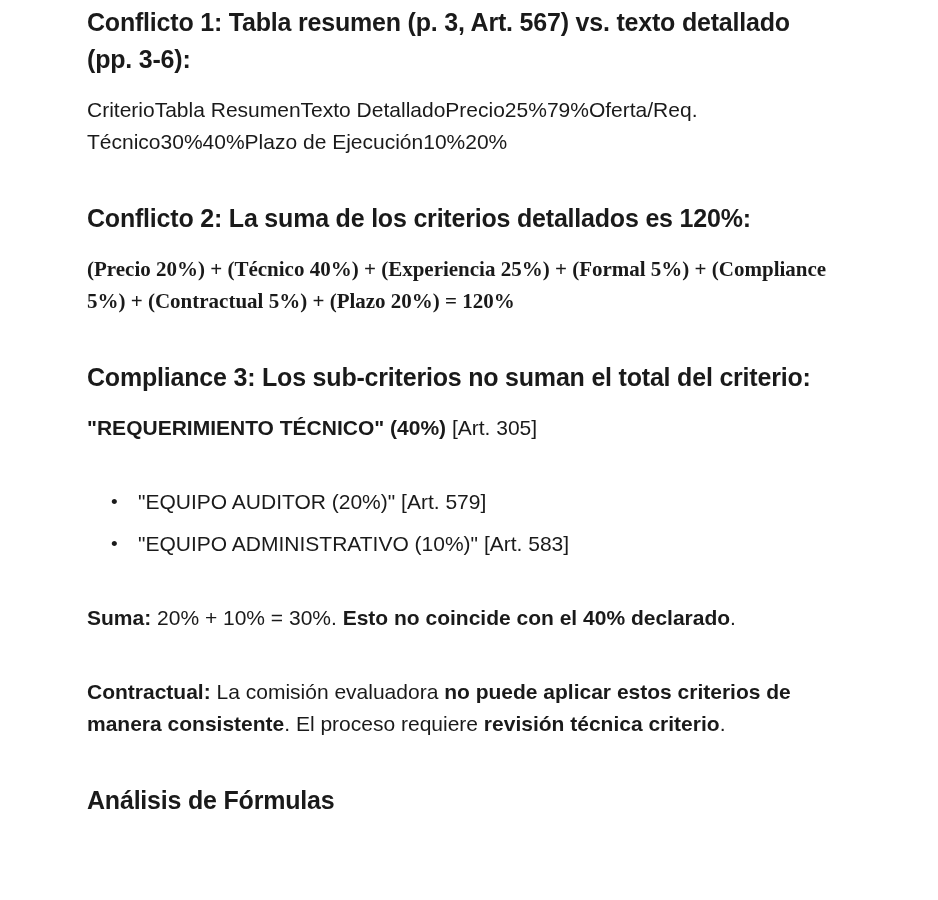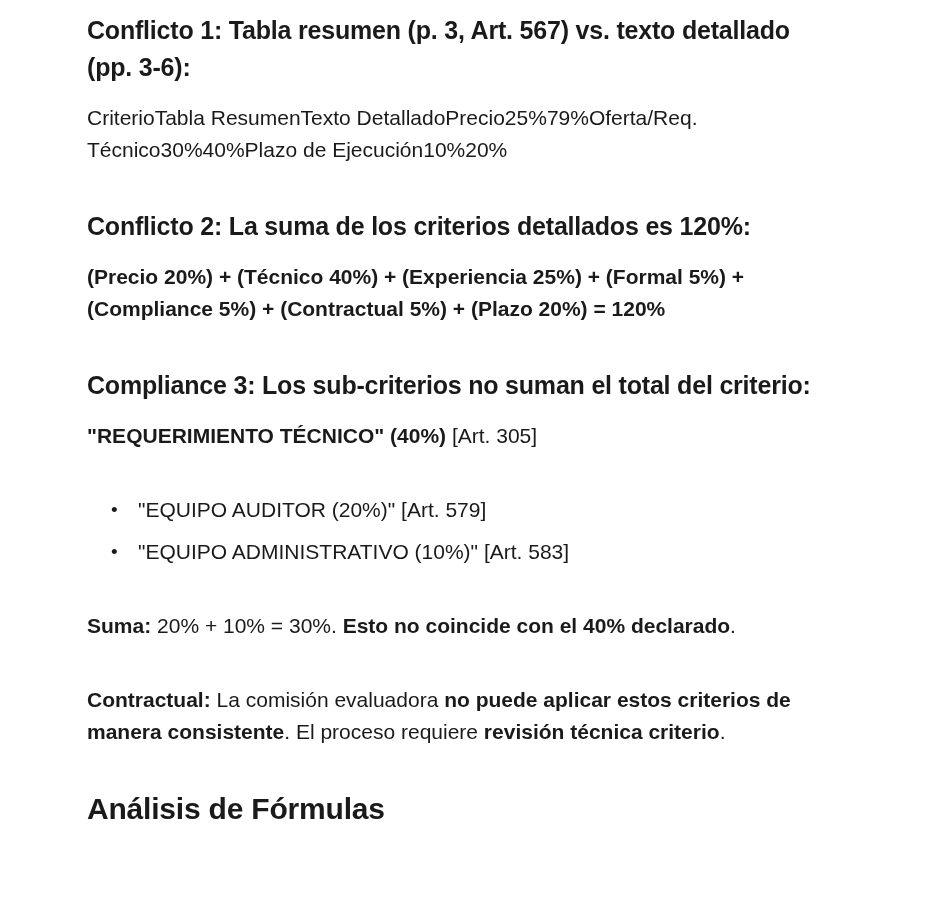--- a/index.html
+++ b/index.html
@@ -11,45 +11,46 @@
     width: 938px;
     height: 900px;
     overflow: hidden;
     font-family: "Liberation Sans", sans-serif;
     color: #1a1a1a;
     -webkit-font-smoothing: antialiased;
   }
   .doc {
     width: 745px;
     margin-left: 87px;
-    padding-top: 12px;
+    padding-top: 4px;
   }
   h3.conflict-heading {
     font-size: 25px;
     line-height: 37px;
     font-weight: 700;
     letter-spacing: -0.2px;
     margin: 0 0 16px 0;
     color: #1a1a1a;
   }
   h2.section-heading {
-    font-size: 30px;
+    font-size: 25px;
     line-height: 37px;
     font-weight: 700;
     letter-spacing: -0.2px;
     margin: 0;
     color: #1a1a1a;
   }
   p.body-text {
     font-size: 21px;
     line-height: 32px;
     margin: 0 0 42px 0;
   }
   p.bold-text {
     font-weight: 700;
+    font-family: Liberation Serif, serif;
   }
   strong { font-weight: 700; }
   ul.bullet-list {
     list-style: none;
     margin: 0 0 42px 0;
     padding: 0;
   }
   ul.bullet-list li {
     position: relative;
     font-size: 21px;

